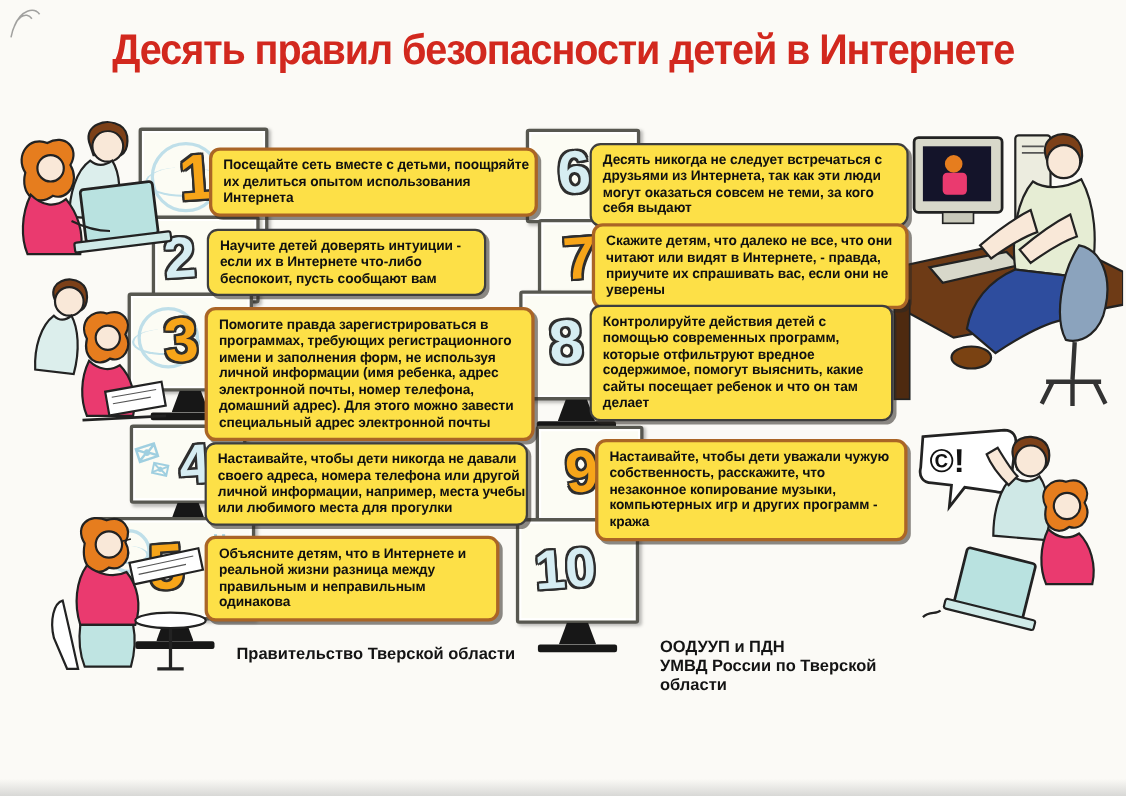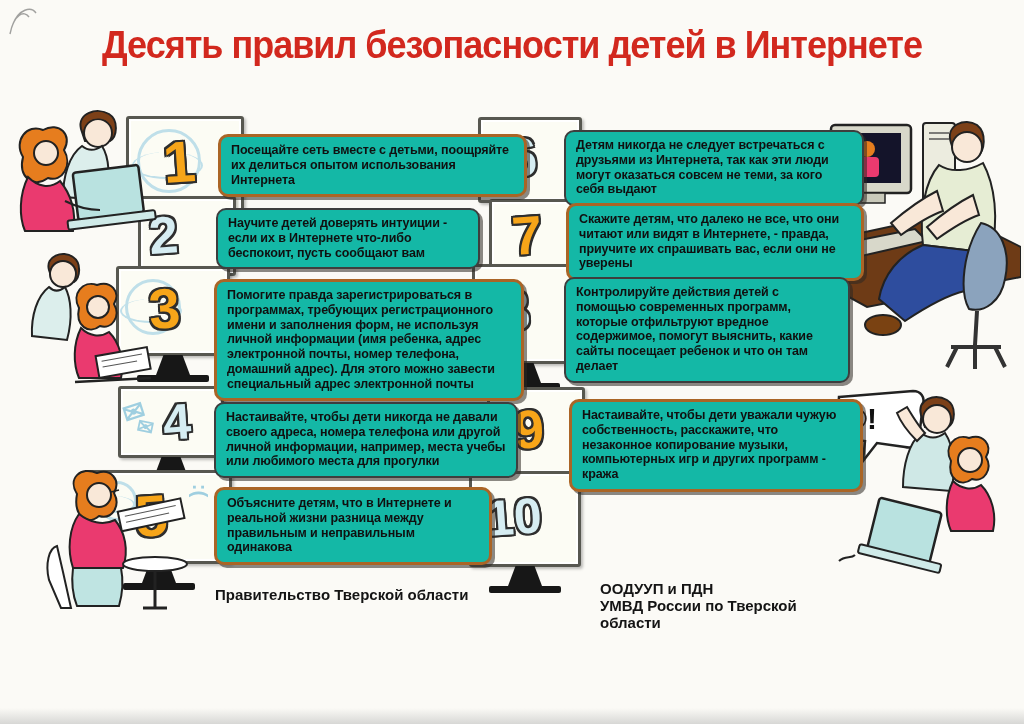--- a/index.html
+++ b/index.html
@@ -8,26 +8,25 @@
     background:#fbfaf6;overflow:hidden;
     font-family:"Liberation Sans",sans-serif;
   }
   .title{
     position:absolute;top:24px;left:0;width:100%;text-align:center;
     font-size:36px;font-weight:bold;color:#d2281e;letter-spacing:-1px;
     transform:scaleY(1.08);
   }
   
   .rule-box{
-    position:absolute;background:#14b8a6;border-radius:10px;
-    padding:6px 10px 7px 10px;z-index:3;
+    position:absolute;background:#fde047;border-radius:10px;
+    padding:6px 0 7px 10px;z-index:3;
     font-size:12.5px;font-weight:bold;line-height:1.18;color:#101010;
     letter-spacing:-0.1px;
     box-shadow:3px 3px 0 rgba(45,40,35,.55);
-    margin-left:28px;
   }
   .rule-box.odd{border:3px solid #aa6526;}
   .rule-box.even{border:2px solid #3e3e3e;}
   
   .monitor{position:absolute;z-index:1;}
   .screen{
     position:relative;background:#fcfcf4;border:3px solid #575750;
     border-radius:3px;box-shadow:2px 2px 3px rgba(0,0,0,.25), inset 0 0 0 2px #ffffff;
   }
   .stand{width:34px;height:20px;background:#171717;margin:-1px auto 0;
@@ -148,21 +147,21 @@
     </div>
     <div class="stand"></div>
     <div class="mbase"></div>
   </div>
 
   <div class="rule-box odd" style="left:190px;top:134px;width:283px"><span>Посещайте сеть вместе с детьми, поощряйте их делиться опытом использования Интернета</span></div>
   <div class="rule-box even" style="left:188px;top:208px;width:240px"><span>Научите детей доверять интуиции - если их в Интернете что-либо беспокоит, пусть сообщают вам</span></div>
   <div class="rule-box odd" style="left:186px;top:279px;width:284px"><span>Помогите правда зарегистрироваться в программах, требующих регистрационного имени и заполнения форм, не используя личной информации (имя ребенка, адрес электронной почты, номер телефона, домашний адрес). Для этого можно завести специальный адрес электронной почты</span></div>
   <div class="rule-box even" style="left:186px;top:402px;width:280px"><span>Настаивайте, чтобы дети никогда не давали своего адреса, номера телефона или другой личной информации, например, места учебы или любимого места для прогулки</span></div>
   <div class="rule-box odd" style="left:186px;top:487px;width:252px"><span>Объясните детям, что в Интернете и реальной жизни разница между правильным и неправильным одинакова</span></div>
-  <div class="rule-box even" style="left:536px;top:130px;width:276px"><span>Детям никогда не следует встречаться с друзьями из Интернета, так как эти люди могут оказаться совсем не теми, за кого себя выдают</span></div>
+  <div class="rule-box even" style="left:536px;top:130px;width:276px"><span>Десять никогда не следует встречаться с друзьями из Интернета, так как эти люди могут оказаться совсем не теми, за кого себя выдают</span></div>
   <div class="rule-box odd" style="left:538px;top:203px;width:272px"><span>Скажите детям, что далеко не все, что они читают или видят в Интернете, - правда, приучите их спрашивать вас, если они не уверены</span></div>
   <div class="rule-box even" style="left:536px;top:277px;width:262px"><span>Контролируйте действия детей с помощью современных программ, которые отфильтруют вредное содержимое, помогут выяснить, какие сайты посещает ребенок и что он там делает</span></div>
   <div class="rule-box odd" style="left:541px;top:399px;width:268px"><span>Настаивайте, чтобы дети уважали чужую собственность, расскажите, что незаконное копирование музыки, компьютерных игр и других программ - кража</span></div>
 
   <svg class="illus" style="left:5px;top:105px" width="162" height="168" viewBox="0 0 162 168">
     <path d="M76,24 C72,8 92,2 104,9 C114,15 112,32 105,36 L80,36 Z" fill="#7c4018" stroke="#222" stroke-width="2"></path>
     <circle cx="93" cy="28" r="14" fill="#f9e8d8" stroke="#222" stroke-width="2"></circle>
     <path d="M79,22 C82,12 100,10 106,20 C108,14 100,6 92,7 C84,8 79,14 79,22 Z" fill="#7c4018"></path>
     <path d="M77,41 C64,50 58,72 58,92 L100,95 C106,72 104,52 97,41 C90,46 83,46 77,41 Z" fill="#dceeec" stroke="#222" stroke-width="2"></path>
     <path d="M18,52 C8,36 22,18 38,25 C54,16 68,30 59,45 C68,60 57,78 43,73 C28,84 13,72 18,52 Z" fill="#e67d1e" stroke="#222" stroke-width="2"></path>

